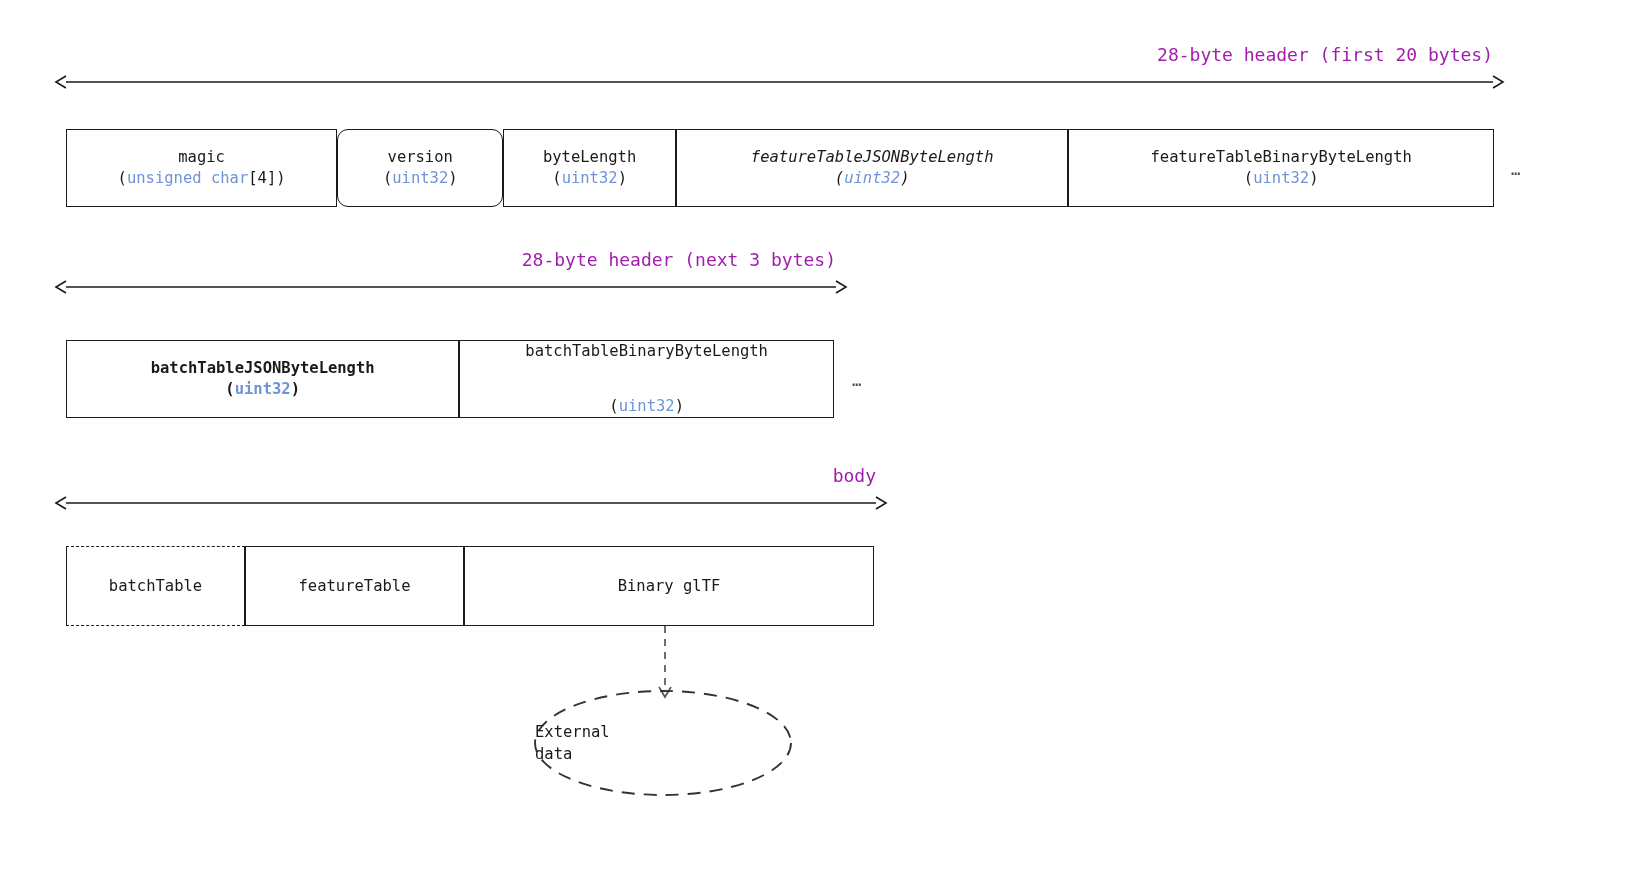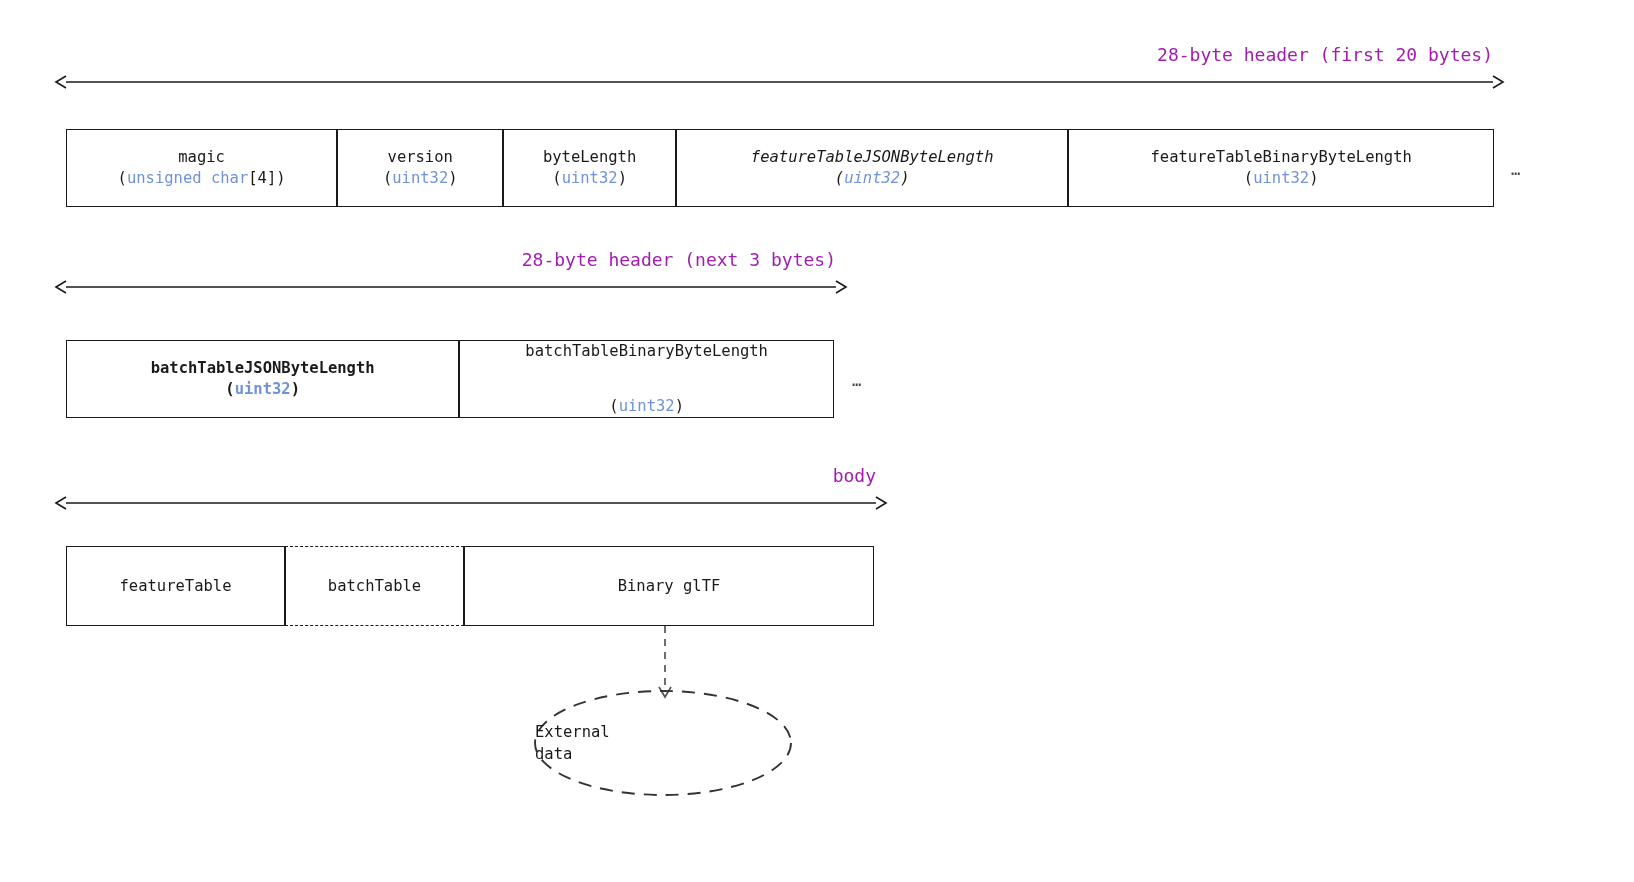--- a/index.html
+++ b/index.html
@@ -115,21 +115,21 @@
 
   <div class="dim-label" style="left:66px;top:46px;width:1427px;">28-byte header (first 20 bytes)</div>
 
   <div class="row" style="left:66px;top:129px;width:1428px;height:78px;">
 
     <div class="cell" style="width:275px;">
       <span class="name">magic</span>
       <span class="type"><span>(</span><span class="t">unsigned char</span><span>[4])</span></span>
     </div>
 
-    <div class="cell" style="width:168px;">
+    <div class="cell" style="width:168px;border-radius:11px;">
       <span class="name">version</span>
       <span class="type"><span>(</span><span class="t">uint32</span><span>)</span></span>
     </div>
 
     <div class="cell" style="width:175px;">
       <span class="name">byteLength</span>
       <span class="type"><span>(</span><span class="t">uint32</span><span>)</span></span>
     </div>
 
     <div class="cell" style="width:398px;font-style:italic;">
@@ -159,26 +159,26 @@
       <span class="type"><span>(</span><span class="t">uint32</span><span>)</span></span>
     </div>
   </div>
 
   <div class="ellipsis" style="left:852px;top:374px;">…</div>
 
   <div class="dim-label" style="left:66px;top:467px;width:810px;">body</div>
 
   <div class="row" style="left:66px;top:546px;width:808px;height:80px;">
 
+    <div class="cell dashed" style="width:179px;">
+      <span class="name">batchTable</span>
+    </div>
+
     <div class="cell" style="width:219px;">
       <span class="name">featureTable</span>
-    </div>
-
-    <div class="cell dashed" style="width:179px;">
-      <span class="name">batchTable</span>
     </div>
 
     <div class="cell" style="width:410px;">
       <span class="name">Binary glTF</span>
     </div>
   </div>
 
   <div class="ellipse-wrap" style="left:535px;top:691px;width:256px;height:104px;">
     <div class="ellipse-text">
       <span>External</span>

